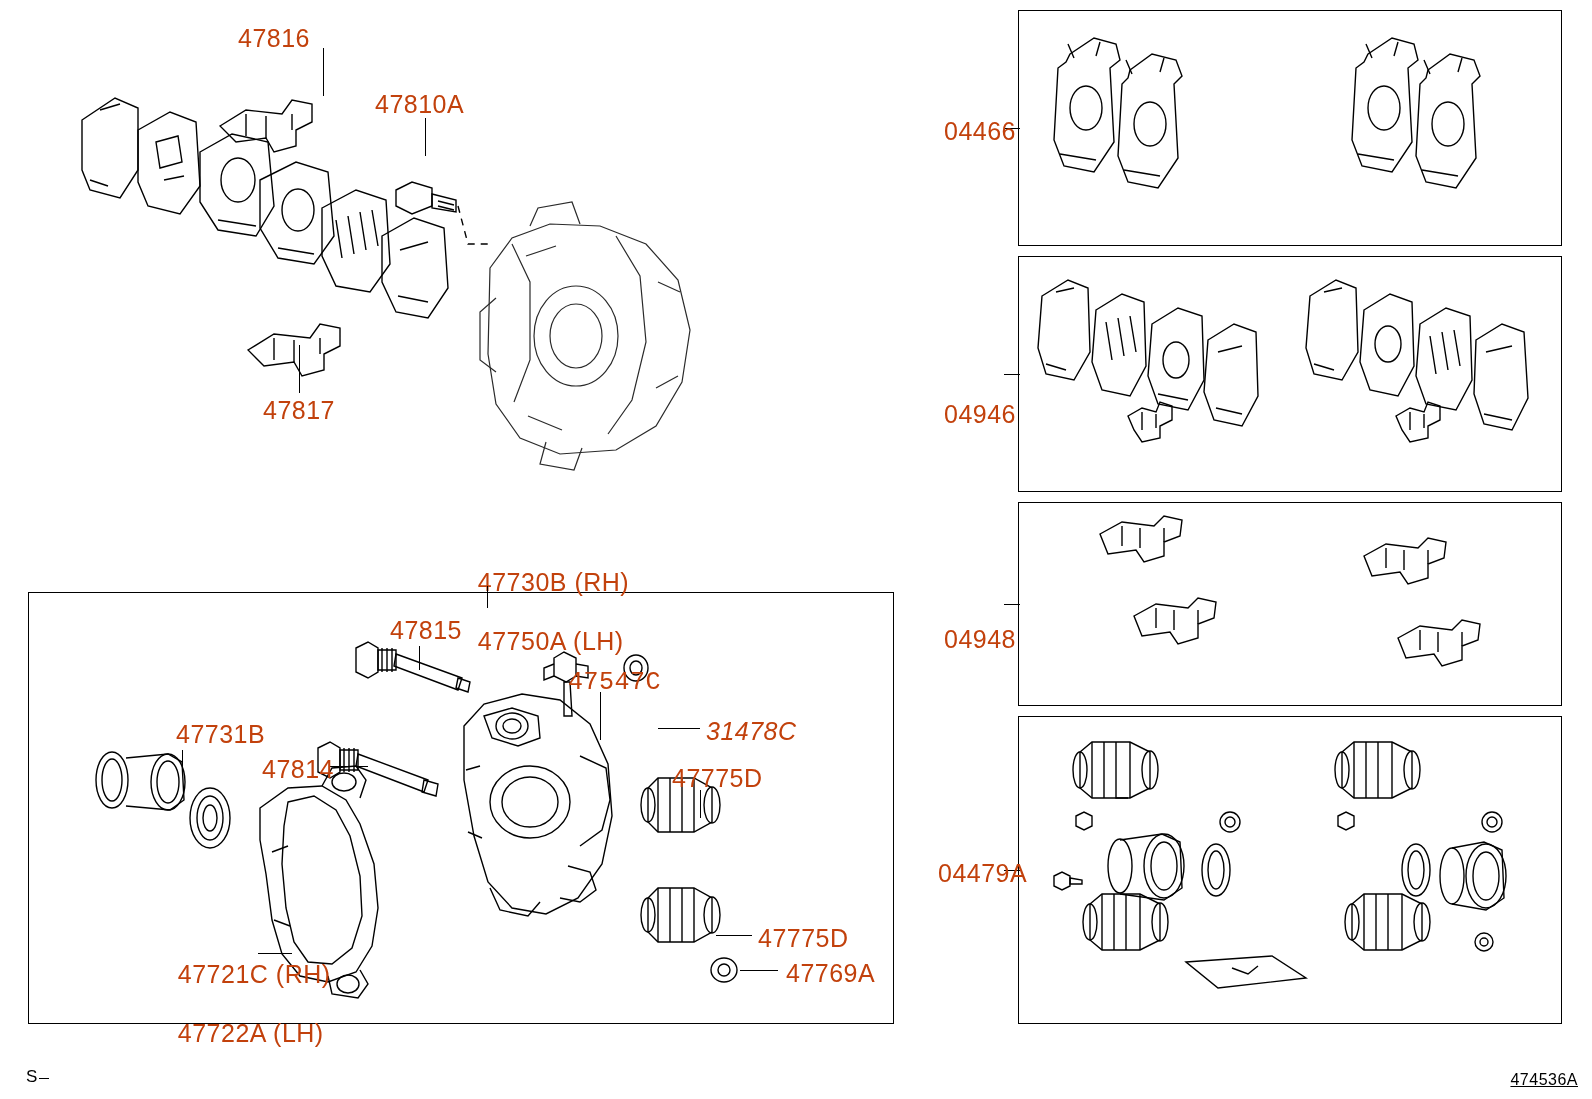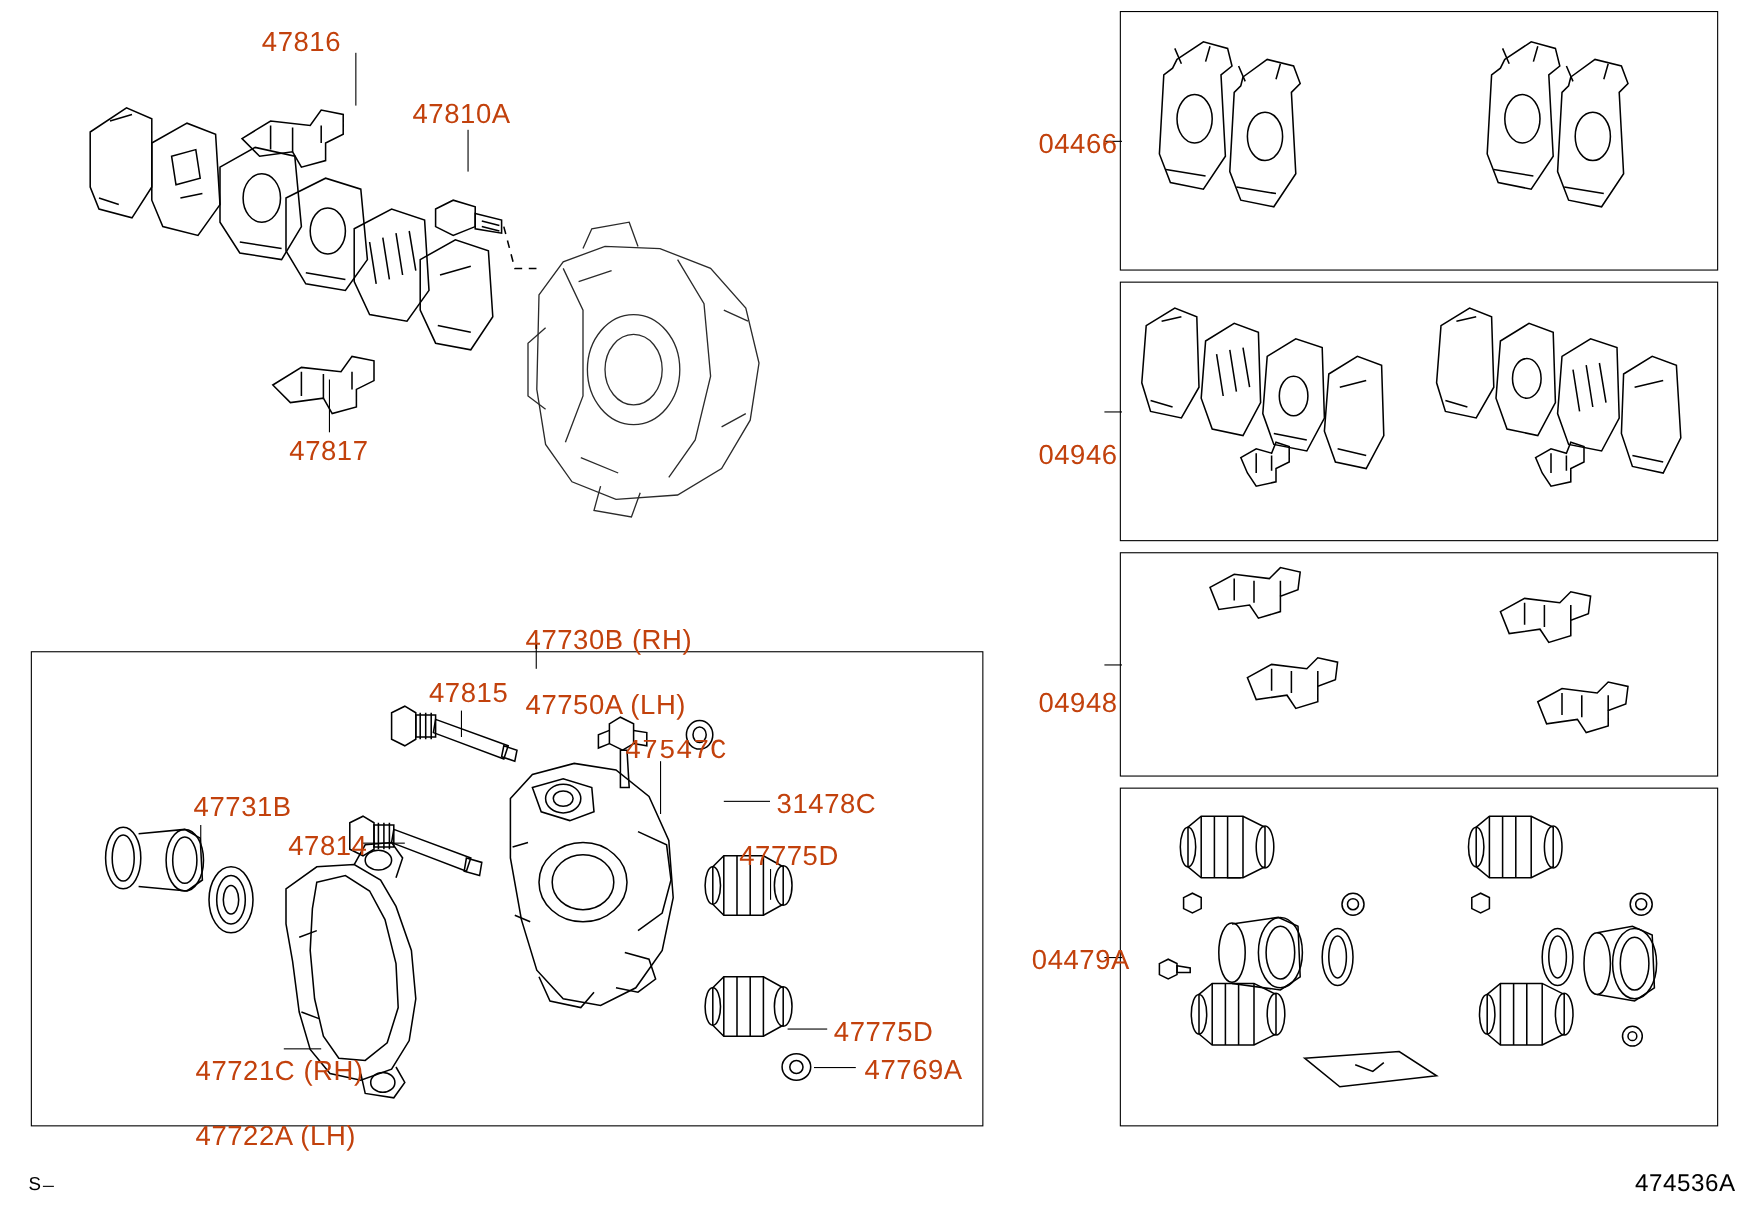--- a/index.html
+++ b/index.html
@@ -42,22 +42,23 @@
   }
   .art {
     position: absolute;
     pointer-events: none;
   }
   .art svg { display: block; overflow: visible; }
   .corner-code {
     position: absolute;
     right: 14px;
     bottom: 10px;
-    font-size: 22px;
+    font-size: 16px;
     letter-spacing: 0.5px;
+    text-decoration: underline;
   }
   .s-mark {
     position: absolute;
     left: 26px;
     bottom: 12px;
     font-size: 17px;
   }
   .s-mark .dash {
     display: inline-block;
     width: 10px;
@@ -209,21 +210,21 @@
     </svg>
   </div>
 
   <div class="leader vline" style="left:419px; top:646px; height:24px;"></div>
   <div class="lbl" style="left:390px; top:616px;">47815</div>
 
   <div class="leader vline" style="left:600px; top:692px; height:48px;"></div>
   <div class="lbl" style="left:568px; top:668px;font-family:Liberation Mono, monospace;">47547C</div>
 
   <div class="leader hline" style="left:658px; top:728px; width:42px;"></div>
-  <div class="lbl" style="left:706px; top:717px;">31478C</div>
+  <div class="lbl" style="left:706px; top:717px;font-style:italic;">31478C</div>
 
   <div class="leader vline" style="left:182px; top:750px; height:22px;"></div>
   <div class="lbl" style="left:152px; top:720px;margin-left:24px;">47731B</div>
 
   <div class="leader hline" style="left:330px; top:766px; width:38px;"></div>
   <div class="lbl" style="left:262px; top:755px;">47814</div>
 
   <div class="leader vline" style="left:700px; top:790px; height:28px;"></div>
   <div class="lbl" style="left:672px; top:764px;">47775D</div>
 

